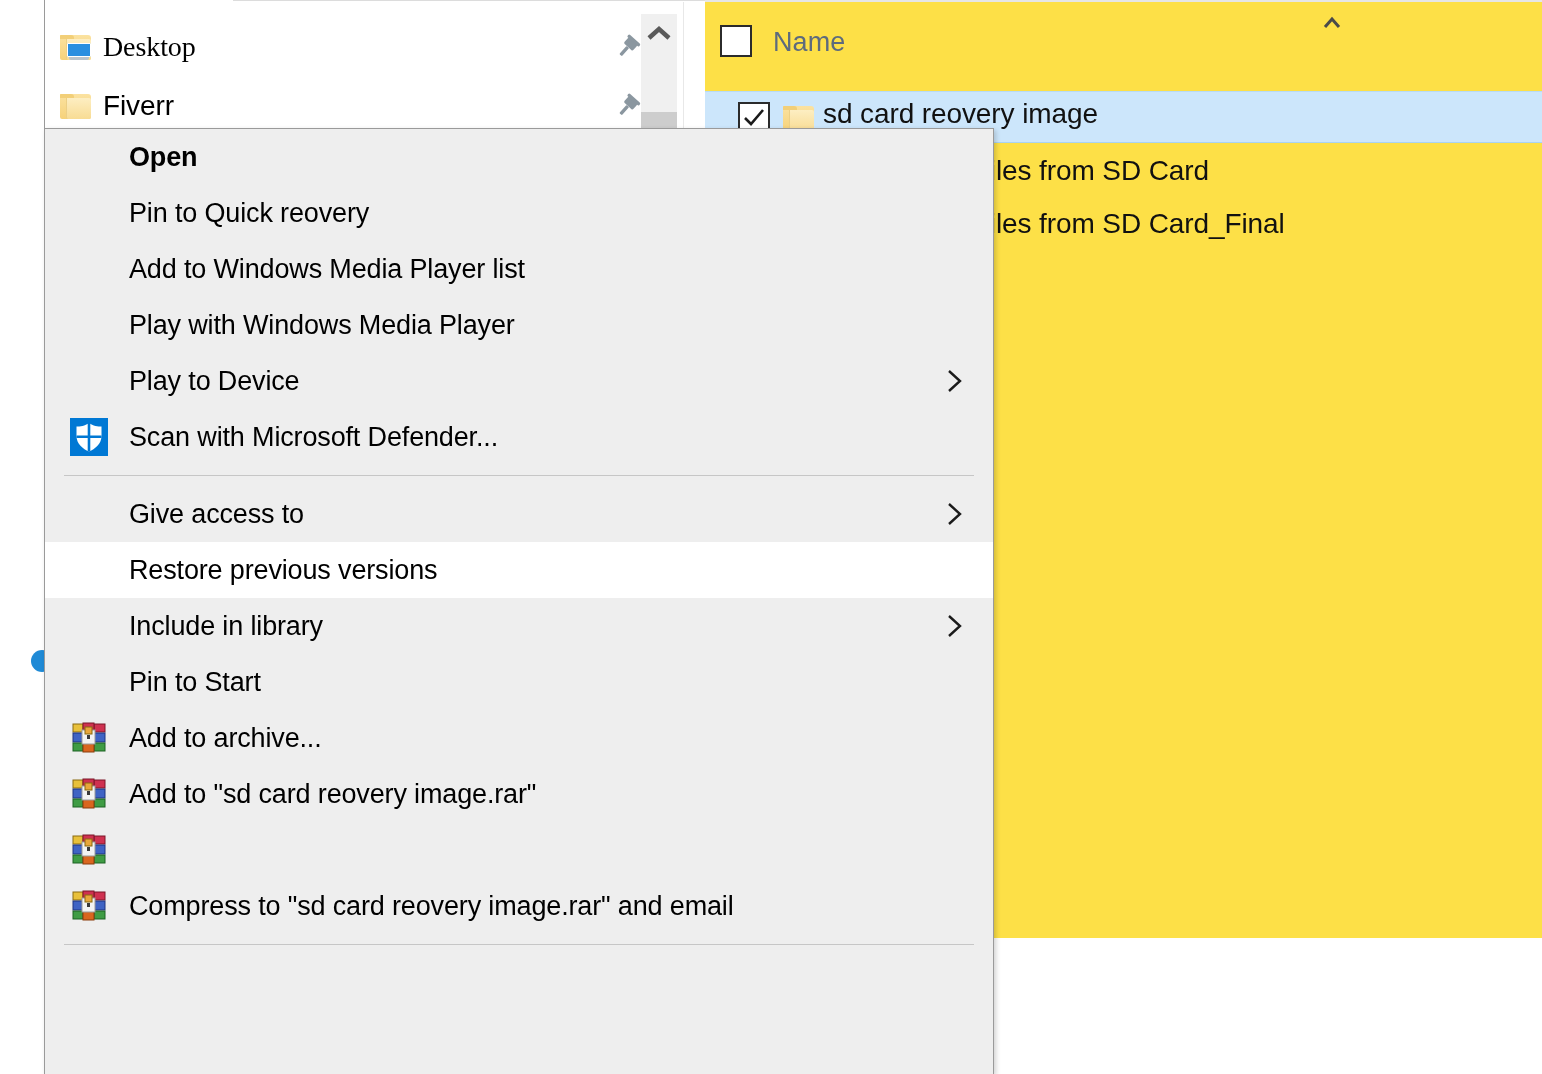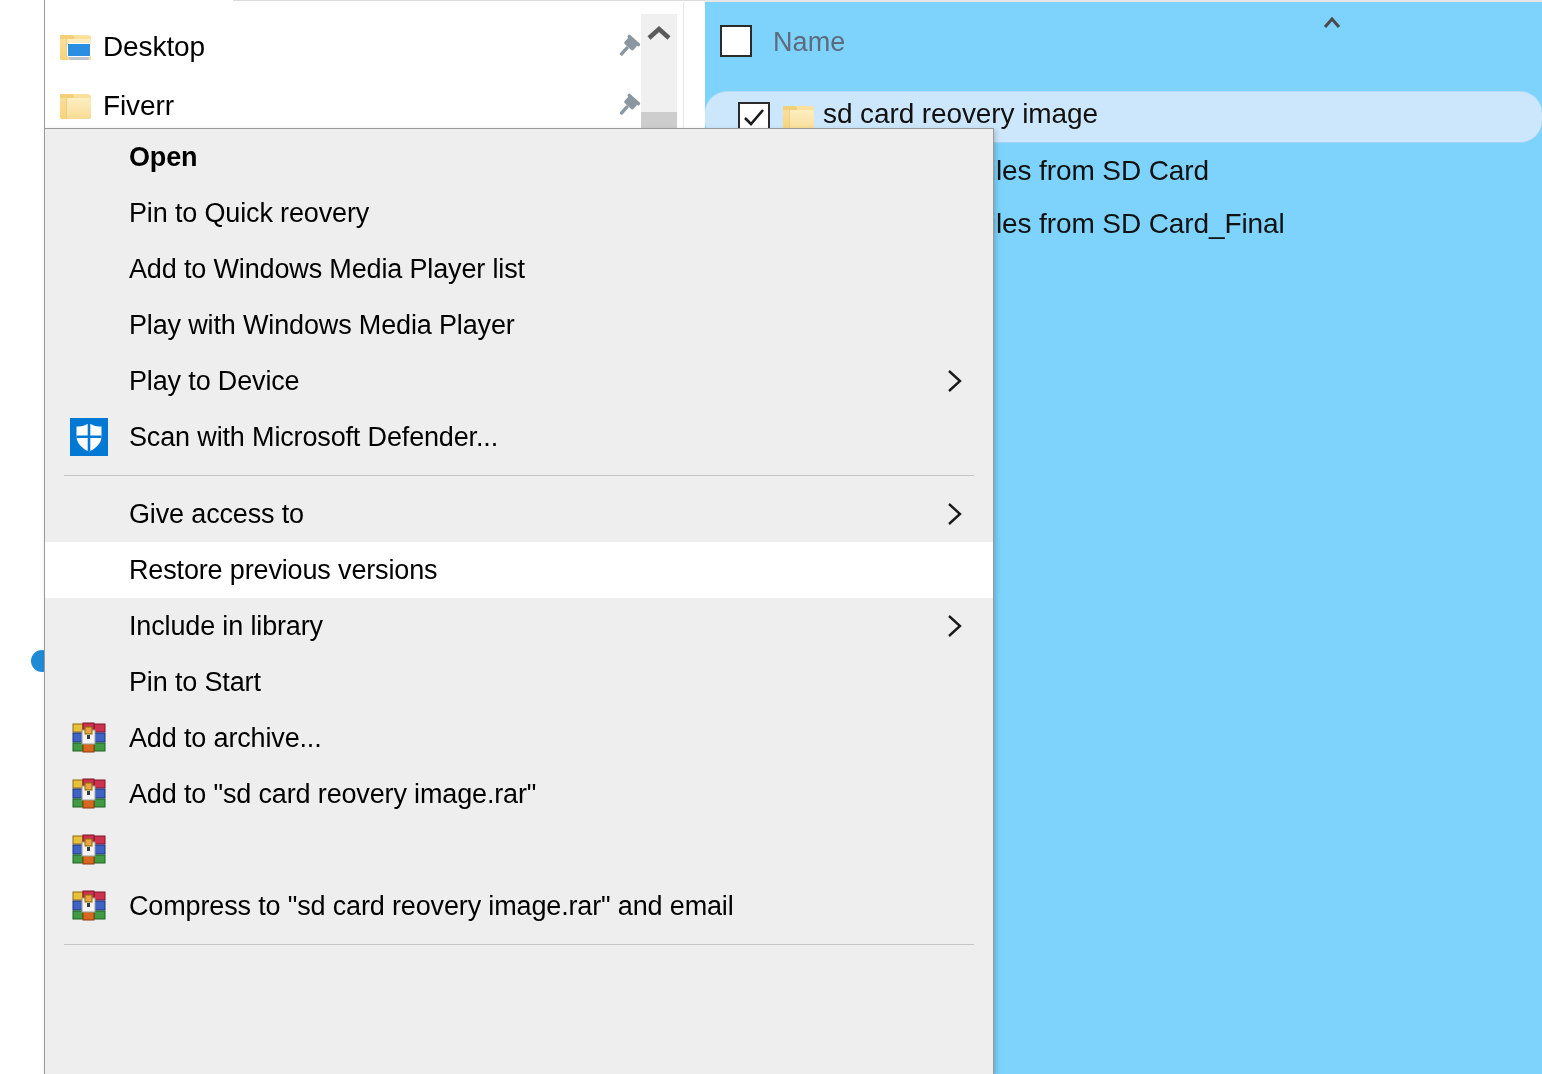--- a/index.html
+++ b/index.html
@@ -42,21 +42,21 @@
   }
 
   .nav-item {
     position: absolute;
     left: 0;
     width: 690px;
     height: 56px;
     display: flex;
     align-items: center;
   }
-  .nav-item.item0 { top: 17px; }
+  .nav-item.item0 { top: 17px; font-family: Liberation Serif, serif; }
   .nav-item.item1 { top: 76px; }
 
   .nav-icon {
     width: 34px; height: 30px;
     margin-left: 60px;
     position: relative;
     flex: 0 0 auto;
   }
   
   .folder {
@@ -140,22 +140,22 @@
     position: absolute;
     left: 683px; top: 0px;
     width: 1px; height: 128px;
     background: #e8e8e8;
   }
 
   
   .list-pane {
     position: absolute;
     left: 705px; top: 2px;
-    width: 837px; height: 1072px;
-    background: #7dd3fc;
+    width: 837px; height: 936px;
+    background: #fde047;
   }
 
   .col-header {
     position: absolute;
     left: 0; top: 0;
     width: 837px; height: 63px;
   }
   .header-check {
     position: absolute;
     left: 15px; top: 23px;
@@ -181,21 +181,20 @@
     left: 0;
     width: 837px;
     height: 52px;
     display: flex;
     align-items: center;
   }
   .row.selected {
     background: #cce6fb;
     border-top: 1px solid #b8dbf5;
     border-bottom: 1px solid #a9d3f2;
-    border-radius: 22px;
   }
   .row.r0 { top: 89px; }
   .row.r1 { top: 148px; }
   .row.r2 { top: 201px; }
 
   .row-check {
     position: absolute;
     left: 33px; top: 10px;
     width: 32px; height: 32px;
     border: 2px solid #2b2b2b;

